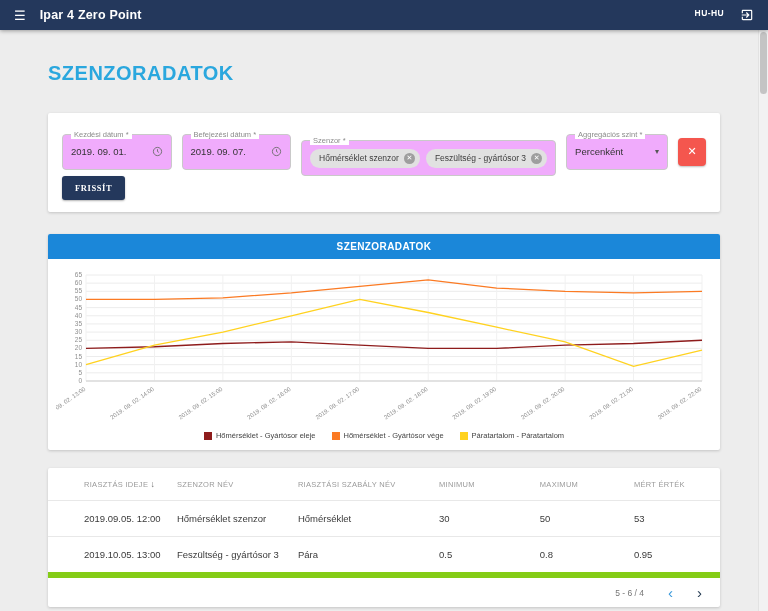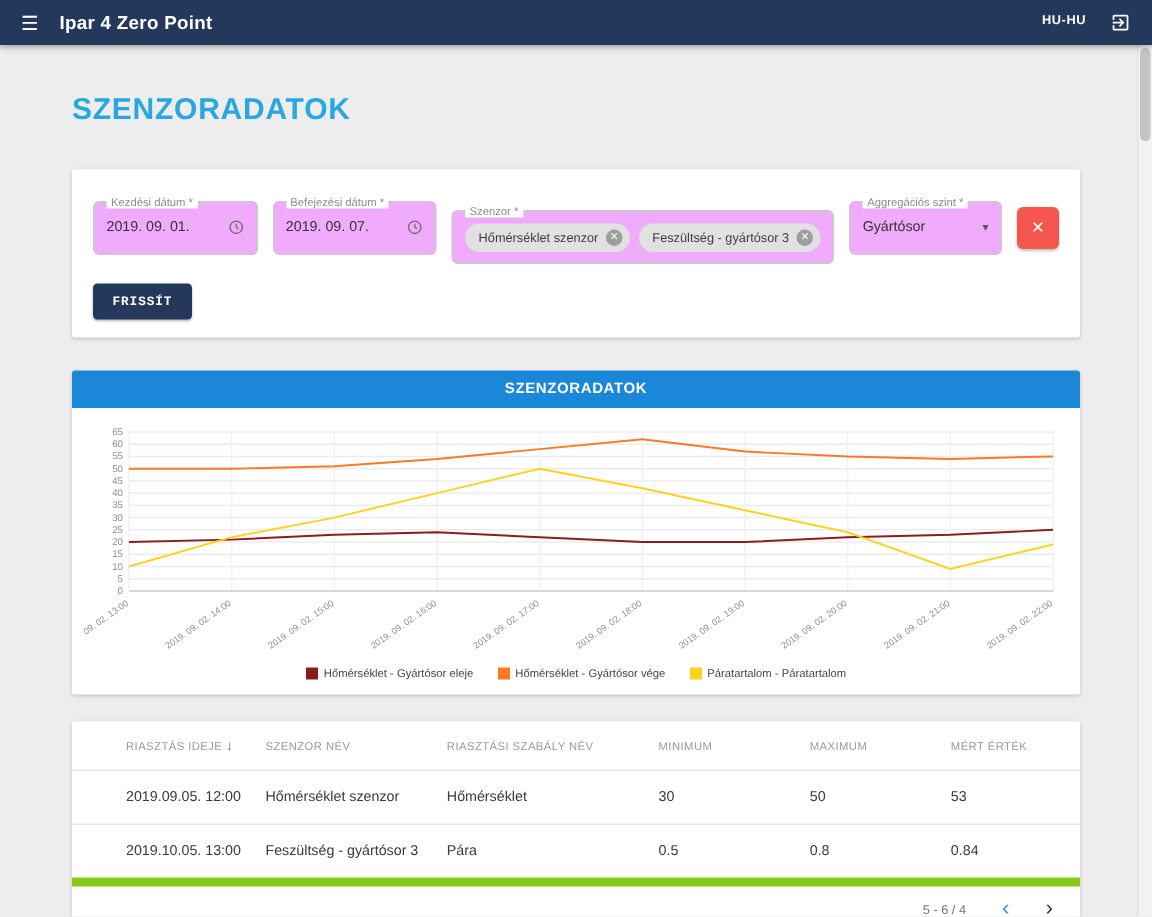--- a/index.html
+++ b/index.html
@@ -56,24 +56,24 @@
     width: 11px; height: 11px; border-radius: 50%; background: #9e9e9e;
     color: #fff; font-size: 7px; display: flex; align-items: center; justify-content: center;
     cursor: pointer;
   }
   .close-btn {
     width: 28px; height: 28px; background: #f4564e; border: none; border-radius: 4px;
     color: #fff; font-size: 11px; display: flex; align-items: center; justify-content: center;
     box-shadow: 0 1px 2px rgba(0,0,0,.25); cursor: pointer; flex: none;
   }
   .refresh-btn {
-    margin-top: 13px; background: #24385c; color: #fff; border: none;
+    background: #24385c; color: #fff; border: none;
     font-size: 8.5px; font-weight: bold; letter-spacing: .6px;
     padding: 7px 13px; border-radius: 3px; box-shadow: 0 1px 2px rgba(0,0,0,.3);
-    cursor: pointer; font-family: Liberation Mono, monospace;
+    cursor: pointer; font-family: Liberation Serif, serif;
   }
   
   .chart-card { margin-top: 22px; }
   .chart-header {
     background: #1b87d9; color: #fff; text-align: center;
     font-size: 10px; font-weight: bold; letter-spacing: .4px;
     padding: 7px 0; border-radius: 2px 2px 0 0;
   }
   .chart-body { padding: 8px 8px 2px; }
   .chart-svg { display: block; margin: 0 auto; }
@@ -164,21 +164,21 @@
           <span>Hőmérséklet szenzor</span>
           <span class="chip-x">✕</span>
         </span>
         <span class="chip">
           <span>Feszültség - gyártósor 3</span>
           <span class="chip-x">✕</span>
         </span>
       </div>
       <div class="field f-agg">
         <span class="field-label">Aggregációs szint *</span>
-        <span class="field-value">Gyártósor</span>
+        <span class="field-value">Percenként</span>
         <span class="caret">▾</span>
       </div>
       <button class="close-btn">✕</button>
     </div>
     <button class="refresh-btn">FRISSÍT</button>
   </section>
 
   <section class="card chart-card">
     <div class="chart-header">SZENZORADATOK</div>
     <div class="chart-body">
@@ -273,21 +273,21 @@
             <td>30</td>
             <td>50</td>
             <td>53</td>
           </tr>
           <tr>
             <td>2019.10.05. 13:00</td>
             <td>Feszültség - gyártósor 3</td>
             <td>Pára</td>
             <td>0.5</td>
             <td>0.8</td>
-            <td>0.84</td>
+            <td>0.95</td>
           </tr>
         </tbody>
     </table>
     <div class="pagination">
       <span>5 - 6 / 4</span>
       <span class="chev chev-left">‹</span>
       <span class="chev chev-right">›</span>
     </div>
   </section>
 </main>

